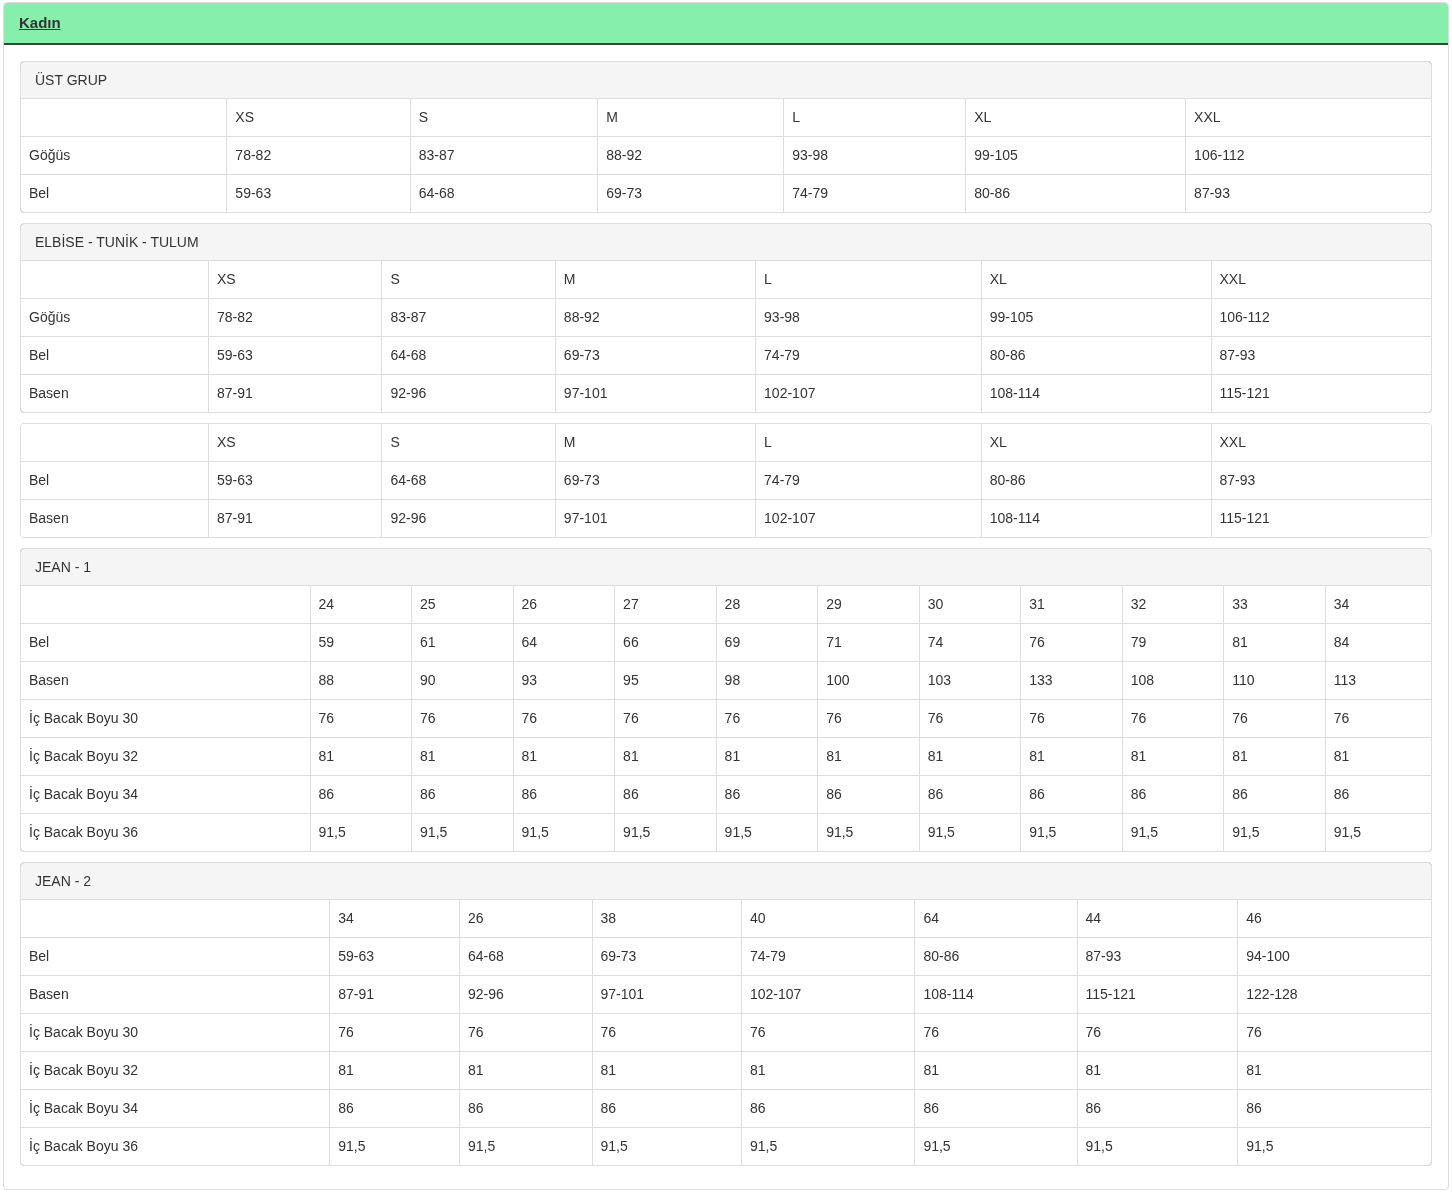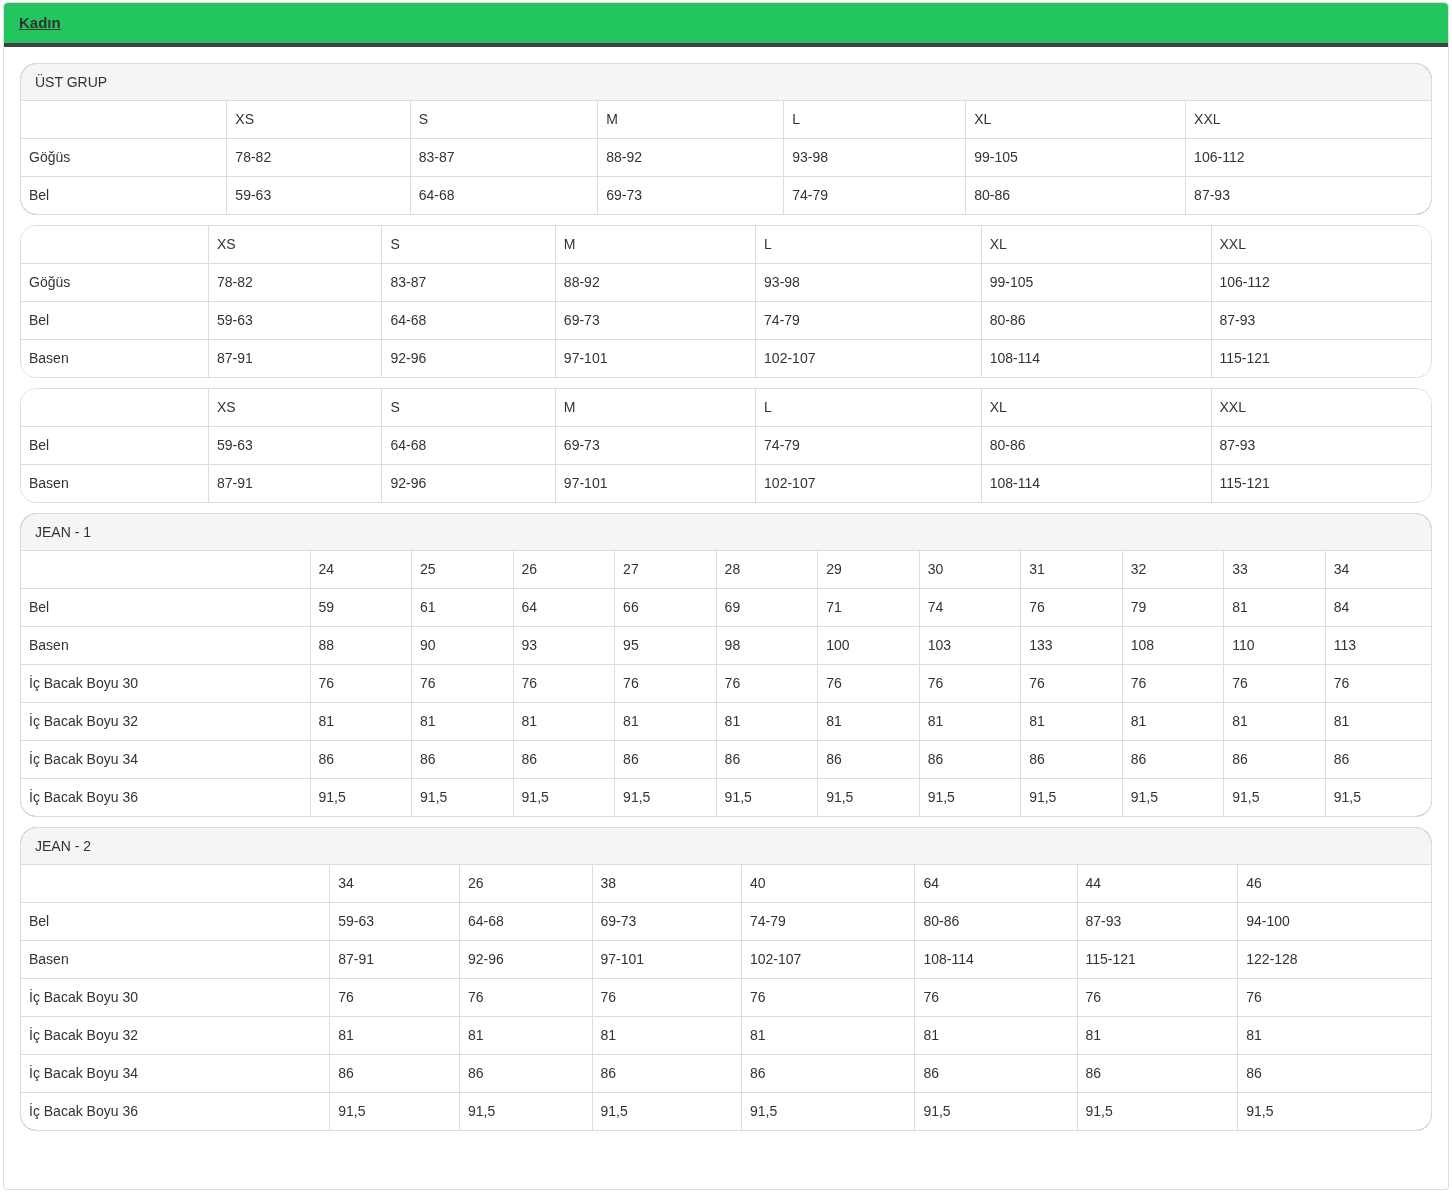--- a/index.html
+++ b/index.html
@@ -12,37 +12,37 @@
     color: #333;
   }
   .page {
     margin: 2px 3px 3px 3px;
     border: 1px solid #ddd;
     border-radius: 4px;
     background: #fff;
     min-height: 1188px;
   }
   .page-header {
-    background: #22c55e;
-    border-bottom: 4px solid #404040;
+    background: #86efac;
+    border-bottom: 2px solid #404040;
     border-radius: 4px 4px 0 0;
     padding: 10px 15px;
     line-height: 19px;
   }
   .page-title {
     font-weight: bold;
     font-size: 15px;
     color: #333;
     text-decoration: underline;
     cursor: pointer;
   }
   .page-body { padding: 16px; }
   .panel {
     border: 1px solid #ddd;
-    border-radius: 16px;
+    border-radius: 4px;
     margin-bottom: 10px;
     overflow: hidden;
     background: #737373;
   }
   .panel:last-child { margin-bottom: 0; }
   .panel-heading {
     background: #f5f5f5;
     border-bottom: 1px solid #ddd;
     padding: 10px 14px;
     line-height: 16px;
@@ -122,20 +122,21 @@
                 <td>64-68</td>
                 <td>69-73</td>
                 <td>74-79</td>
                 <td>80-86</td>
                 <td>87-93</td>
               </tr>
             </tbody>
           </table>
         </div>
         <div class="panel">
+          <div class="panel-heading">ELBİSE - TUNİK - TULUM</div>
           <table class="size-table">
             <colgroup>
               <col style="width: 13.3%;">
               <col style="width: 12.3%;">
               <col style="width: 12.3%;">
               <col style="width: 14.2%;">
               <col style="width: 16%;">
               <col style="width: 16.3%;">
               <col style="width: 15.6%;">
             </colgroup>

